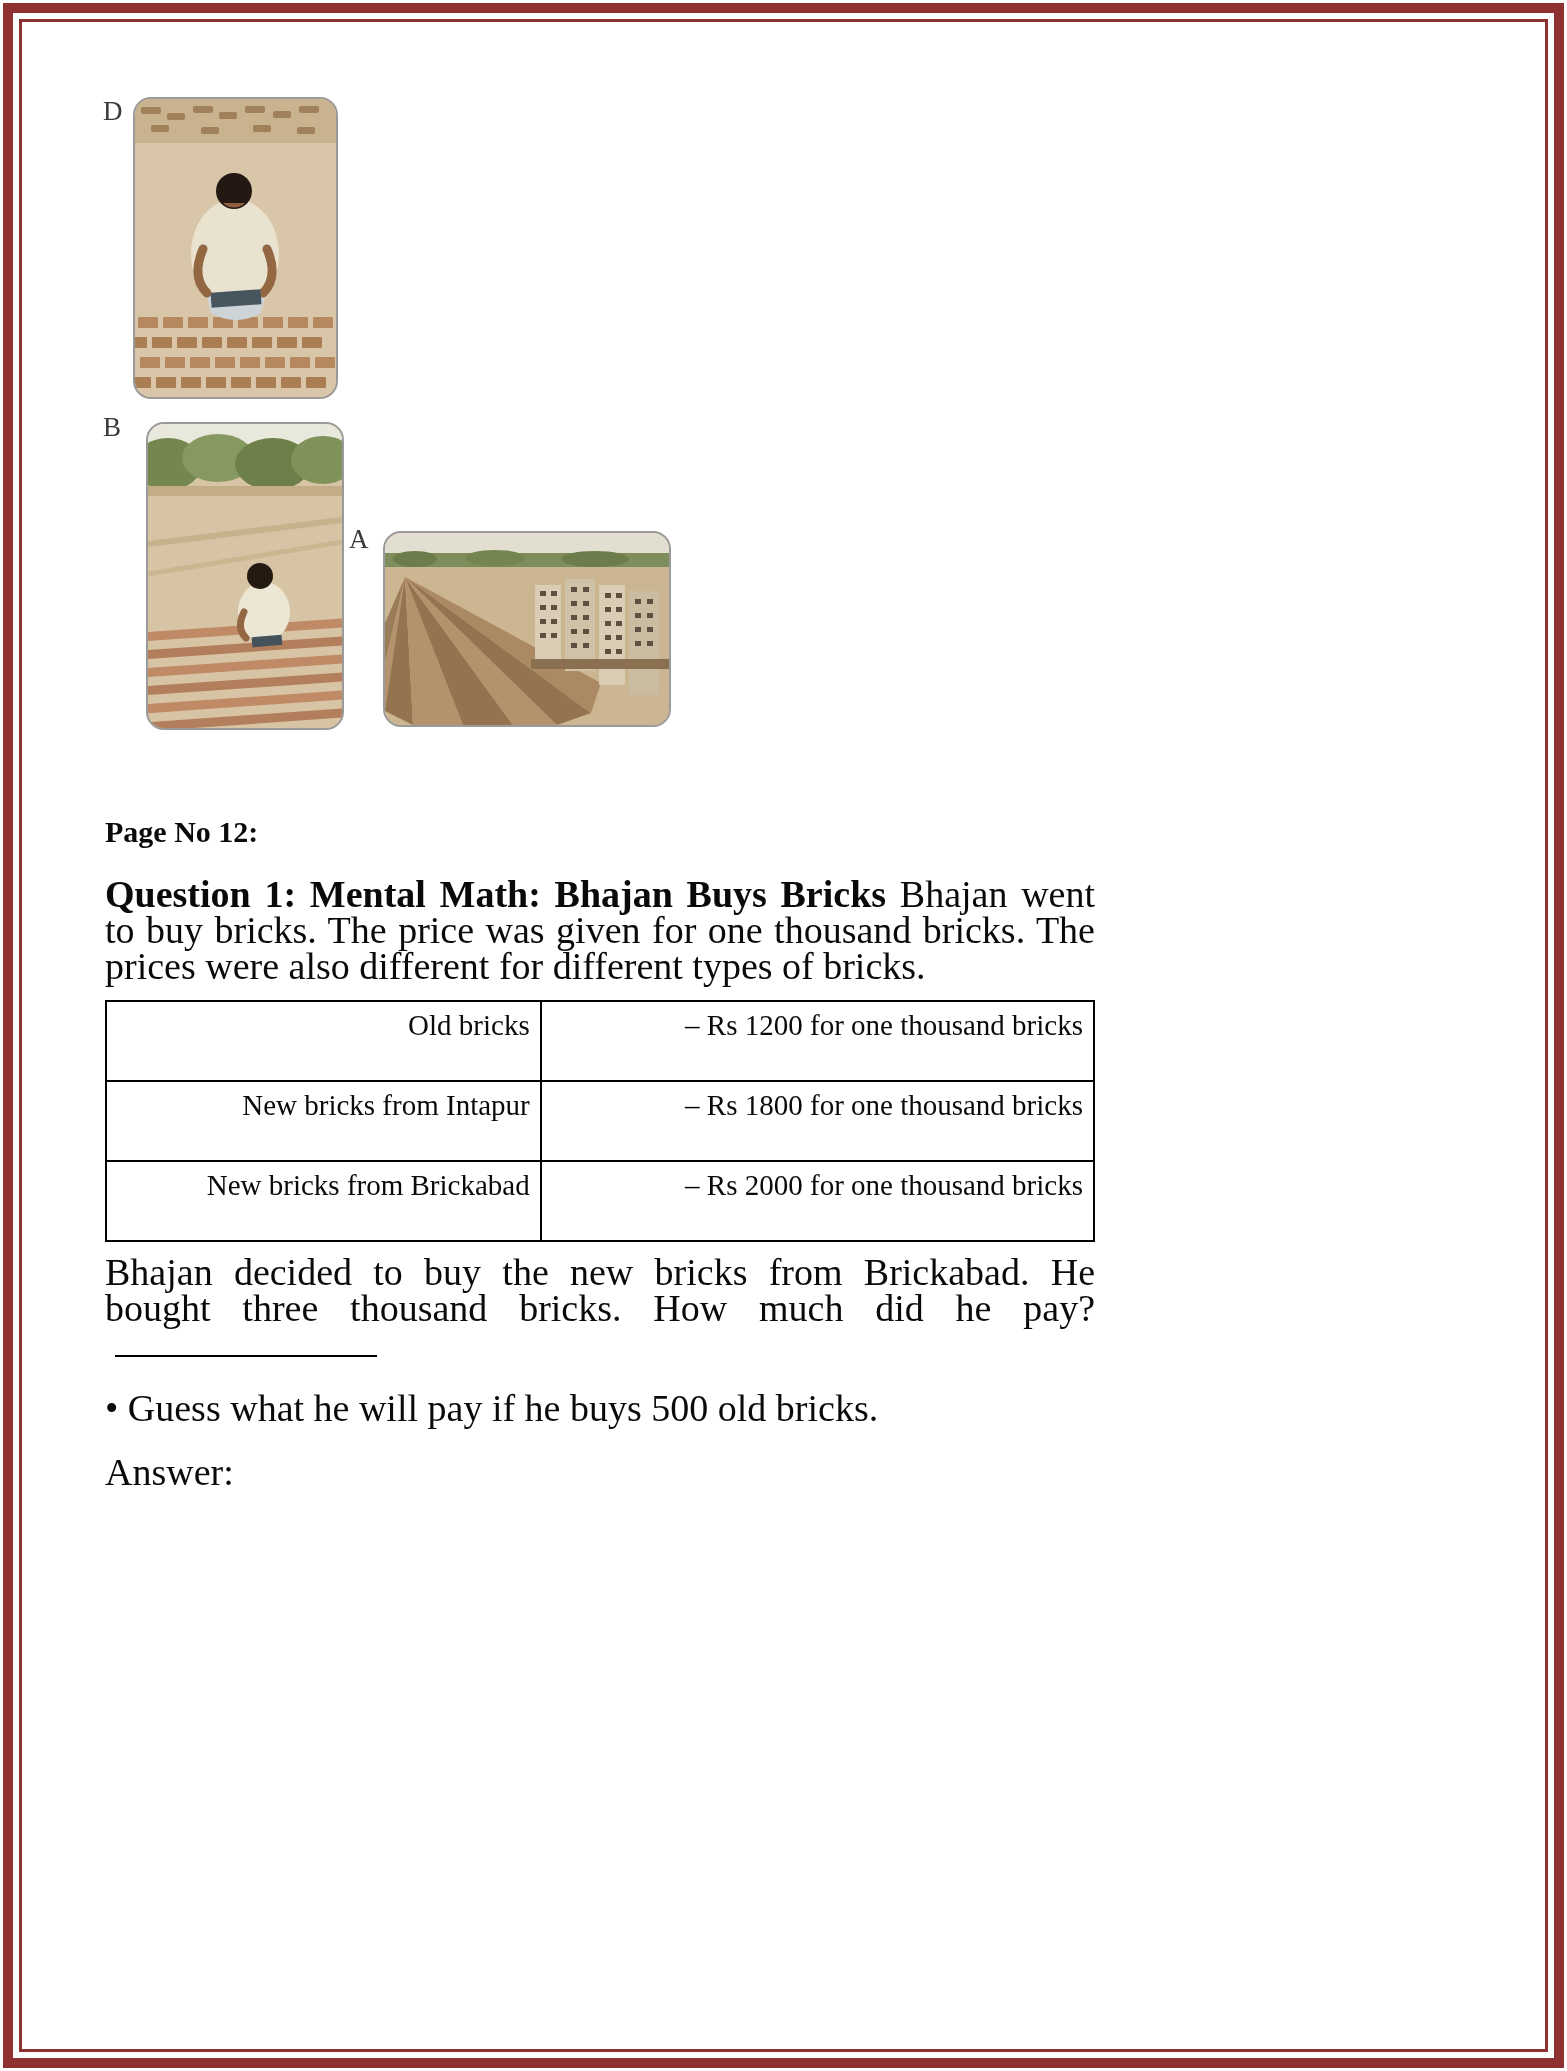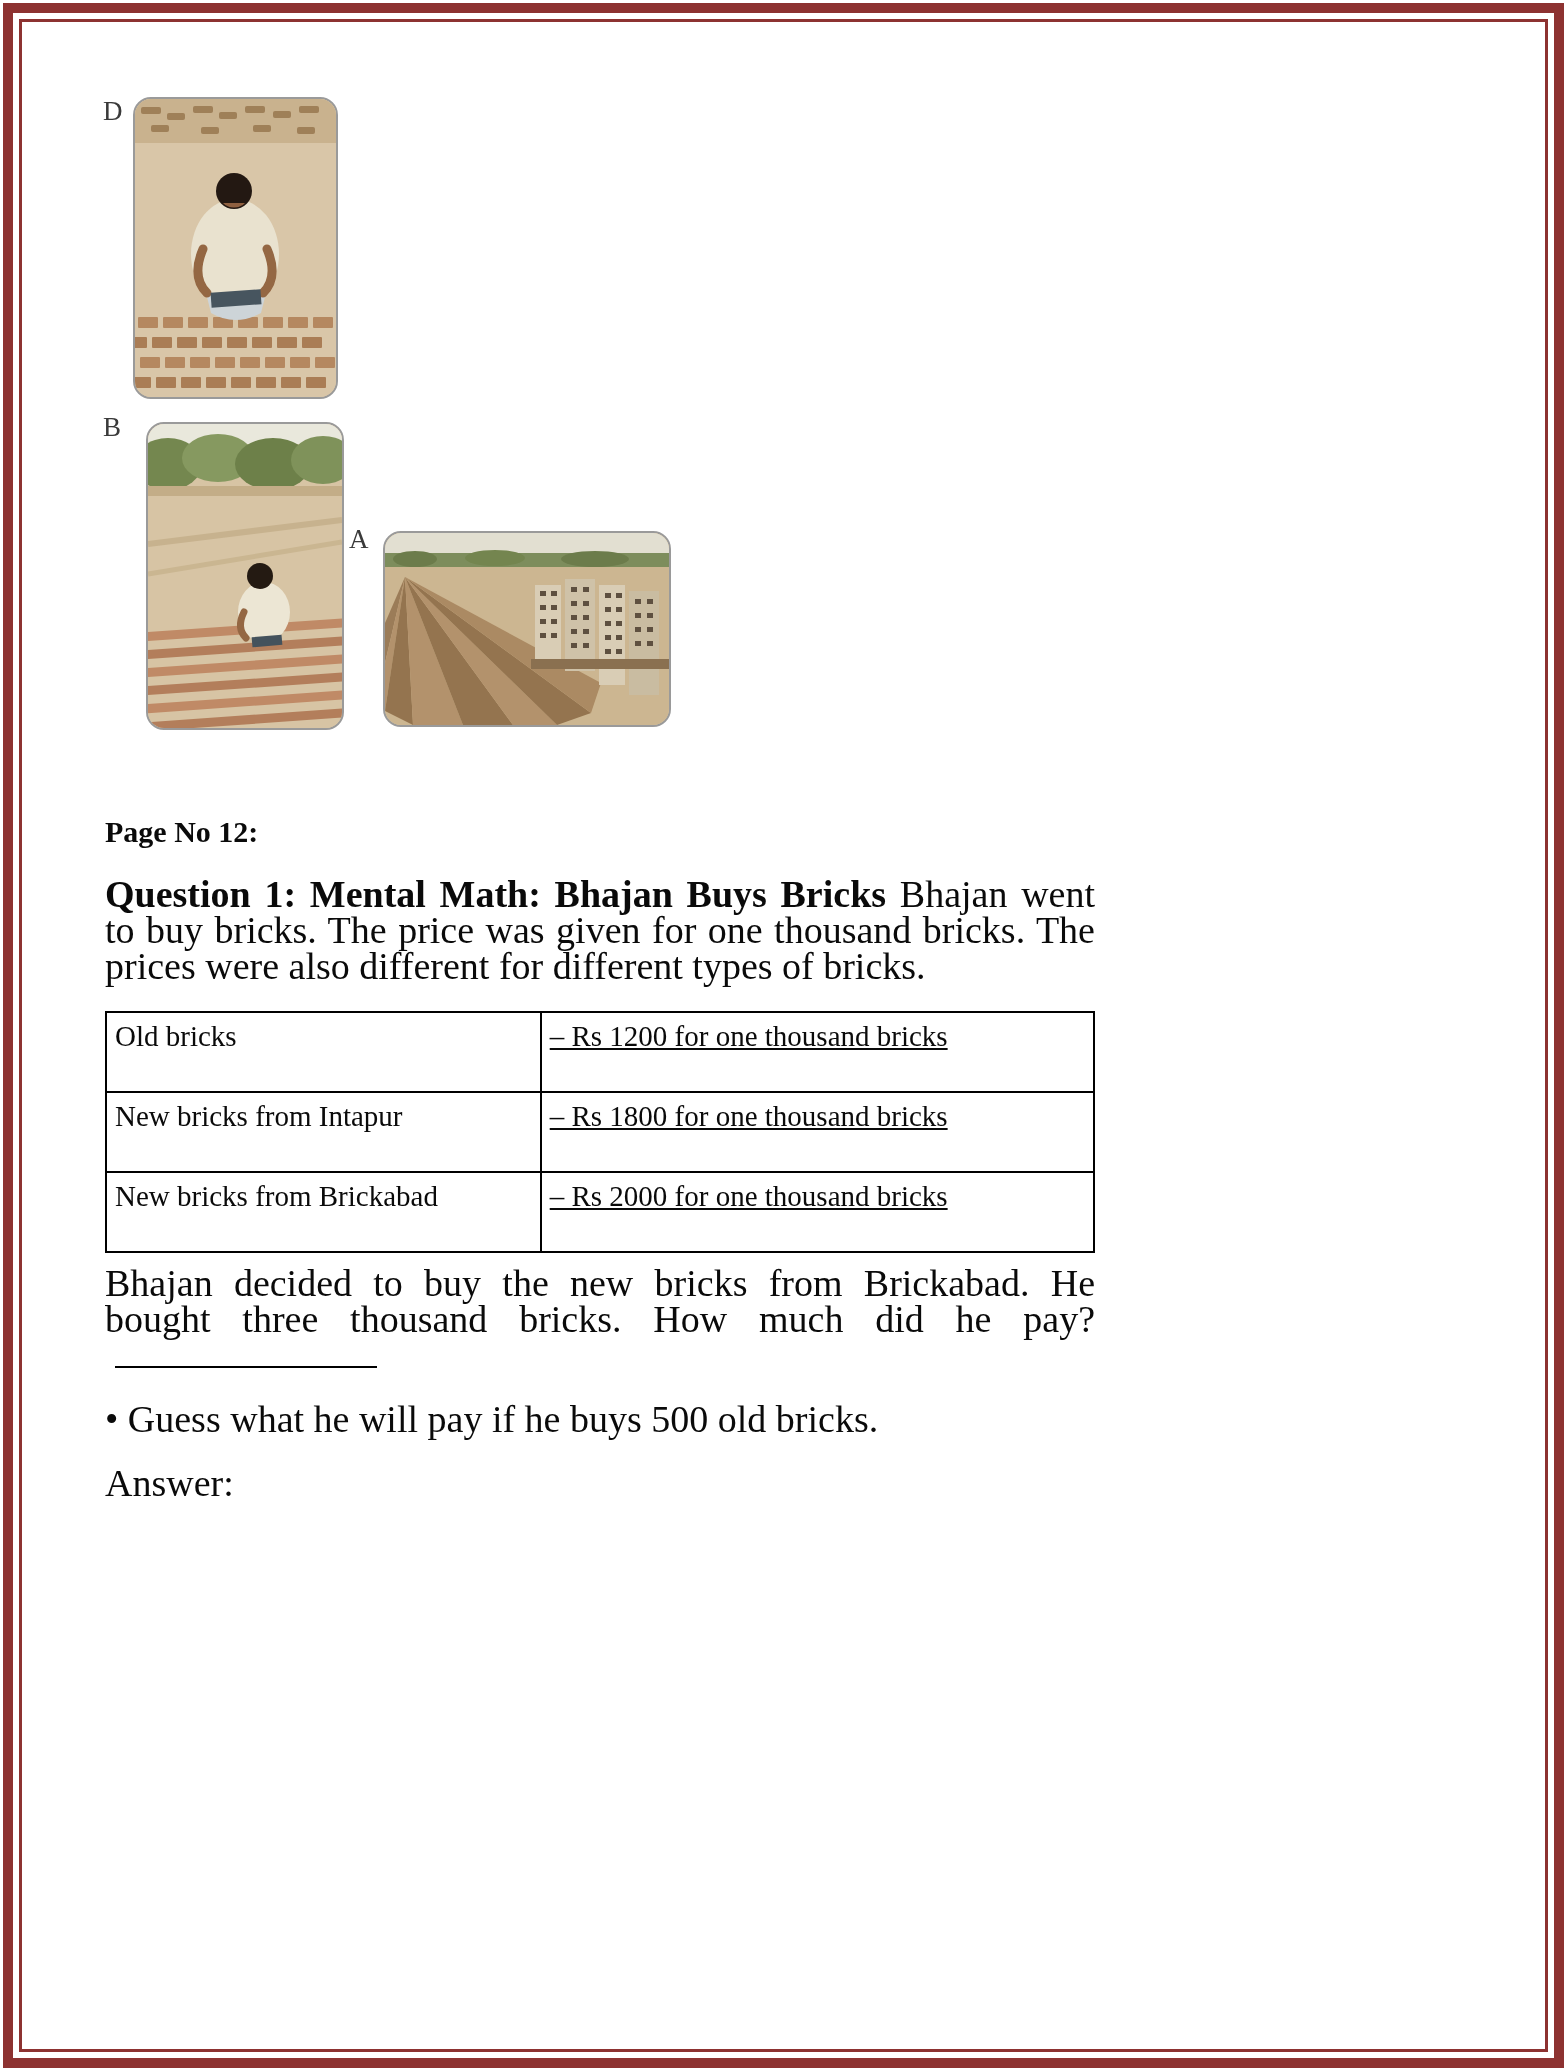--- a/index.html
+++ b/index.html
@@ -17,25 +17,25 @@
   .photo svg{display:block;width:100%;height:100%;}
   .fig-d{left:133px;top:97px;width:201px;height:298px;}
   .fig-b{left:146px;top:422px;width:194px;height:304px;}
   .fig-a{left:383px;top:531px;width:284px;height:192px;}
 
   .content{position:absolute;left:105px;top:812px;width:990px;}
   .heading{text-align:left;font-weight:bold;font-size:30px;line-height:40px;margin:0 0 24px 0;}
   .para{font-size:38px;line-height:36px;text-align:justify;margin:0;}
   .b{font-weight:bold;}
 
-  table.price-table{width:100%;border-collapse:collapse;margin-top:27px;}
+  table.price-table{width:100%;border-collapse:collapse;margin-top:16px;text-align:right;}
   table.price-table td{border:2px solid #000;vertical-align:top;font-size:29px;line-height:38px;
         padding:4px 10px 36px 8px;height:38px;}
   td.c1{width:44%;}
-  td.c2{width:56%;text-decoration:underline;}
+  td.c2{width:56%;}
 
   .after{margin-top:12px;}
   .blank{display:inline-block;width:262px;margin-left:10px;border-bottom:2px solid #000;height:28px;vertical-align:baseline;}
   .bullet{margin-top:28px;}
   .answer{margin-top:28px;font-weight:normal;}
 </style>
 </head>
 <body>
 
 <div class="page">

